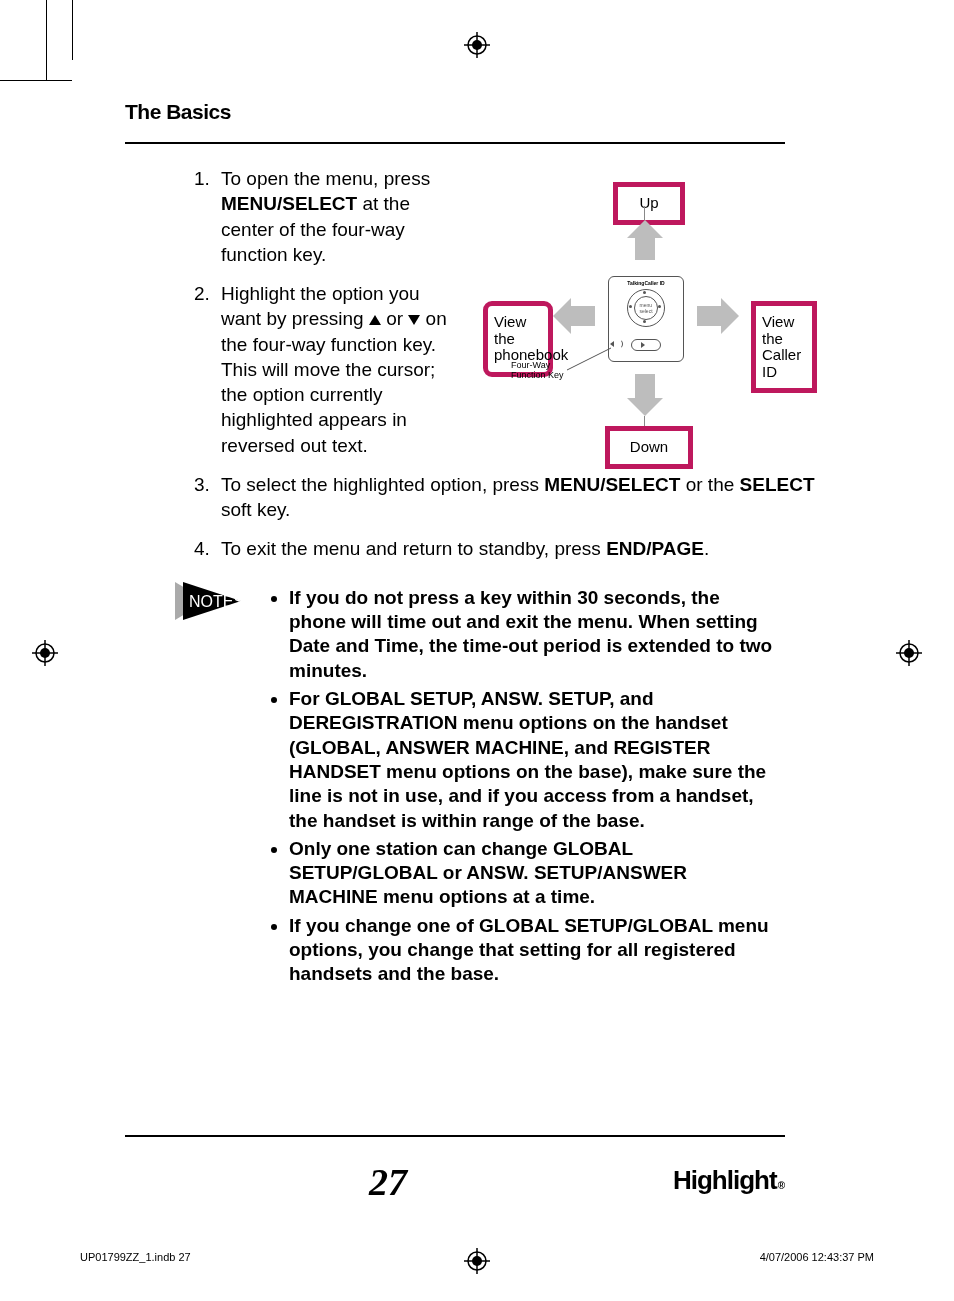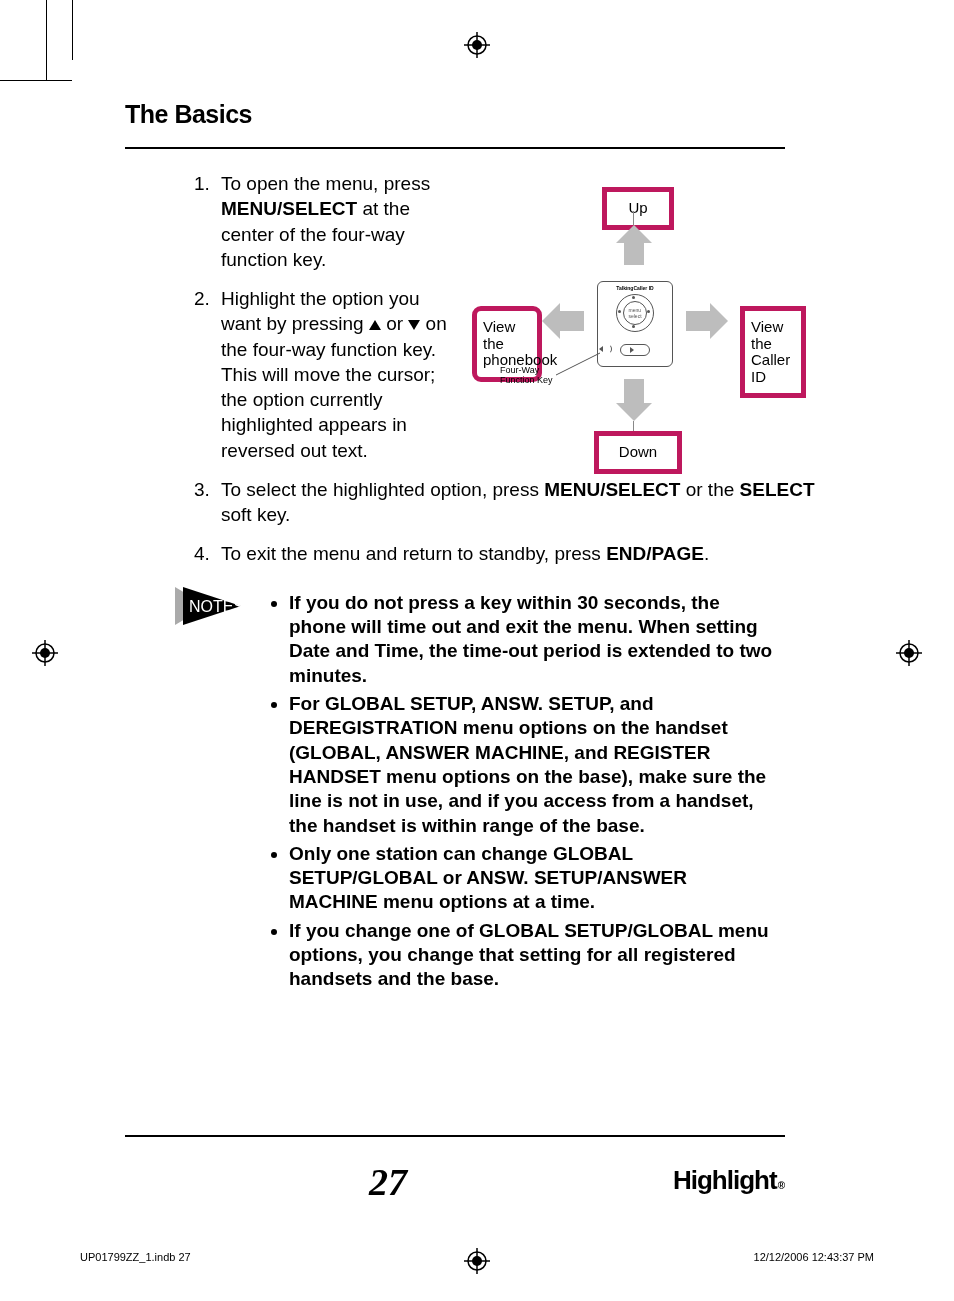--- a/index.html
+++ b/index.html
@@ -28,21 +28,21 @@
     height: 26px;
   }
   .reg-mark svg { width: 100%; height: 100%; }
   .page {
     position: absolute;
     left: 125px;
     top: 100px;
     width: 660px;
   }
   .chapter {
-    font-size: 25px;
+    font-size: 21px;
     font-weight: 800;
     margin-bottom: 18px;
     letter-spacing: -0.5px;
   }
   .rule {
     height: 2px;
     background: #000;
     width: 660px;
     margin-bottom: 22px;
   }
@@ -51,21 +51,21 @@
     font-weight: 800;
     margin: 0 0 10px 50px;
     letter-spacing: -0.5px;
   }
   .content-wrap {
     margin-left: 50px;
     width: 610px;
   }
   .two-col {
     display: flex;
-    gap: 21px;
+    gap: 32px;
   }
   .steps-col {
     width: 286px;
   }
   ol.steps { margin: 0; padding: 0 0 0 40px; font-size: 19px; line-height: 1.33; }
   ol.steps li { margin-bottom: 14px; padding-left: 6px; }
   .tri {
     display: inline-block;
     width: 0; height: 0;
     border-left: 6px solid transparent;
@@ -386,13 +386,13 @@
       </ul>
     </div>
   </div>
 </div>
 
 <div class="footer-rule"></div>
 <div class="page-num">27</div>
 <div class="brand"><span>Highlight</span><span class="dot-after">®</span></div>
 
 <div class="slug left">UP01799ZZ_1.indb   27</div>
-<div class="slug right">12/12/2006   12:43:37 PM</div>
+<div class="slug right">4/07/2006   12:43:37 PM</div>
 
 </body></html>

